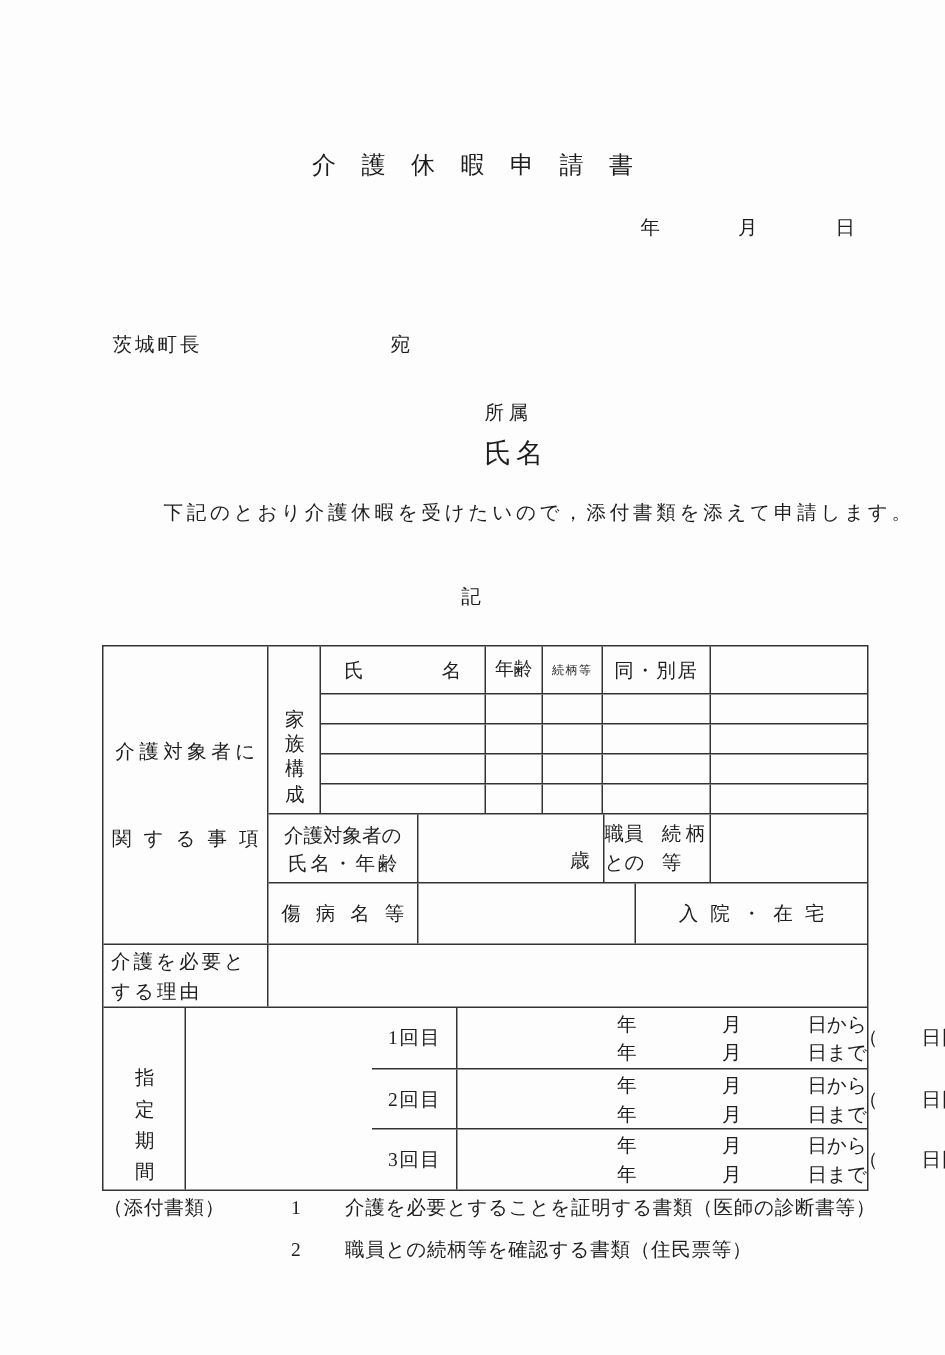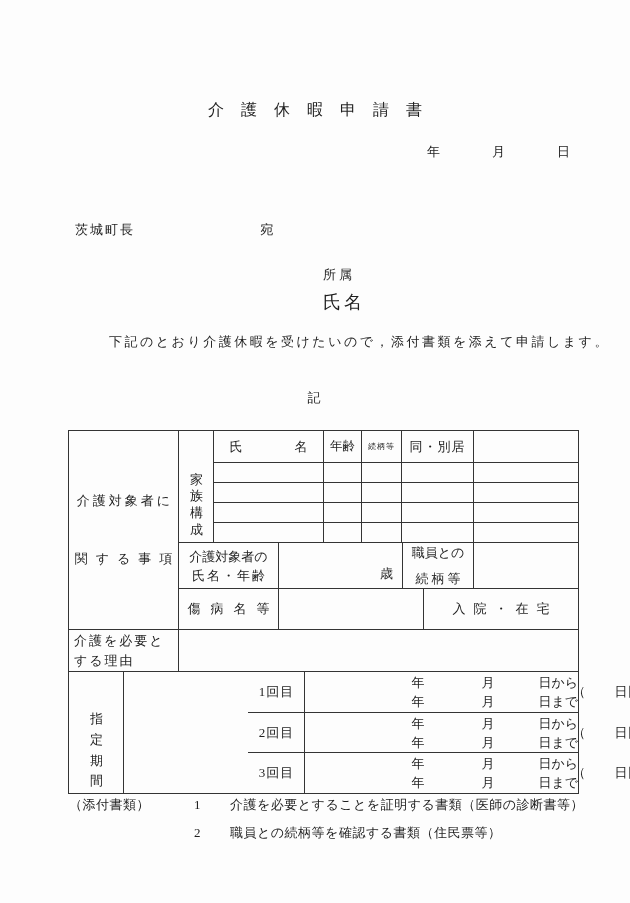--- a/index.html
+++ b/index.html
@@ -47,21 +47,21 @@
   .fh-age,.fc-age { width:38px; font-size:12.5px; }
   .fh-rel,.fc-rel { width:40px; }
   .fh-rel { font-size:8px; letter-spacing:1px; }
   .fh-living,.fc-living { width:72px; letter-spacing:1px; }
   .fh-occ,.fc-occ { flex:1; }
 
   .target-row { height:46px; display:flex; }
   .tr-label { width:100px; display:flex; flex-direction:column; align-items:center; justify-content:center; line-height:19px; }
   .tr-label .l2 { letter-spacing:2px; margin-right:-2px; }
   .tr-age { width:124px; display:flex; align-items:flex-end; justify-content:flex-end; padding:0 9px 5px 0; }
-  .tr-rel { width:71px; display:flex; flex-direction:column; align-items:center; justify-content:space-between; line-height:19px; }
+  .tr-rel { width:71px; display:flex; flex-direction:row; align-items:center; justify-content:flex-end; line-height:19px;font-family:Liberation Mono, monospace; }
   .tr-rel .l2 { letter-spacing:3px; margin-right:-3px; }
   .tr-blank { flex:1; }
 
   .injury-row { flex:1; display:flex; }
   .ir-label { width:100px; }
   .ir-label span { letter-spacing:10px; margin-right:-10px; white-space:nowrap; }
   .ir-blank { width:145px; }
   .ir-status { flex:1; }
   .ir-status span { letter-spacing:8px; margin-right:-8px; white-space:nowrap; }
 

